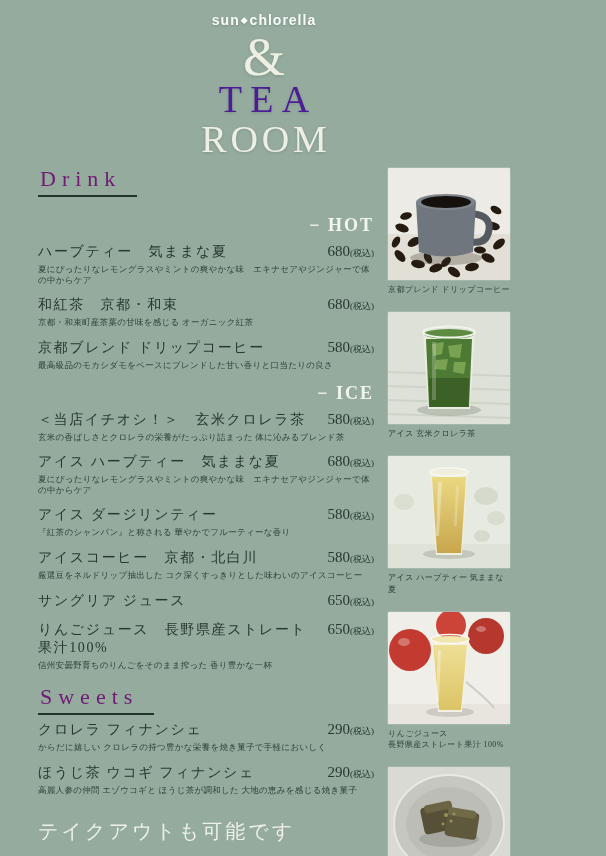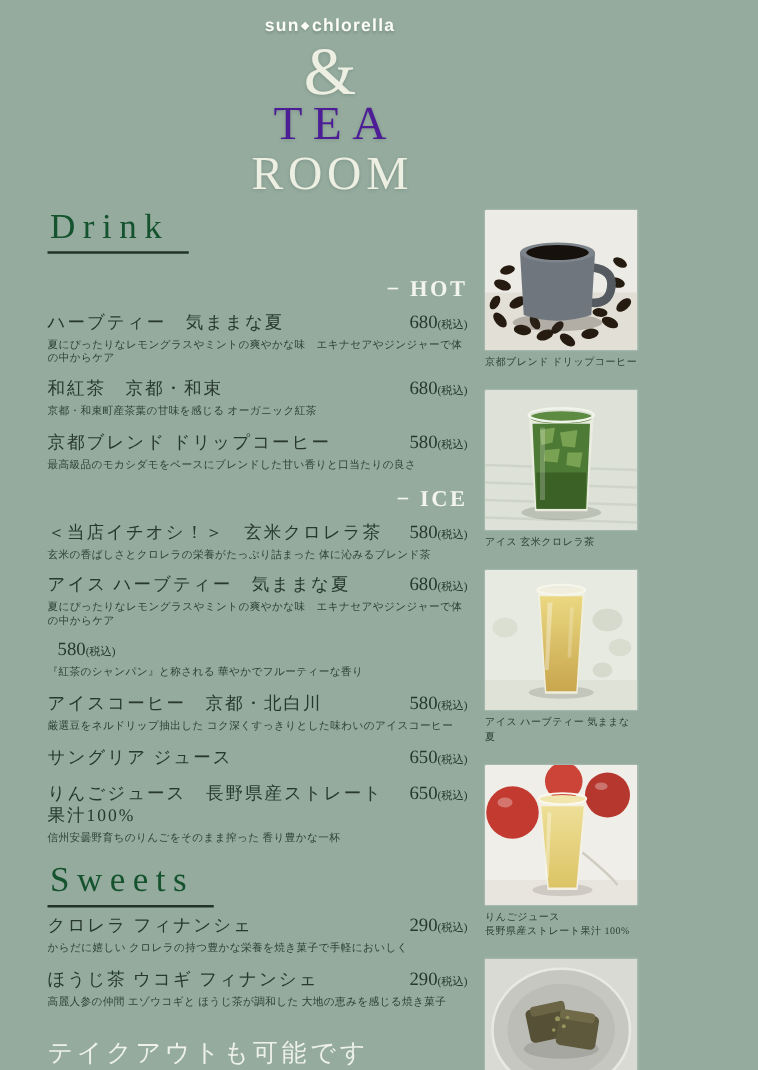--- a/index.html
+++ b/index.html
@@ -23,21 +23,21 @@
   .logo-tea{font-size:38px;color:#4c1d95;letter-spacing:.22em;margin-top:-4px;padding-left:.22em;text-shadow:0 1px 3px rgba(40,60,50,.2);}
   .logo-room{font-size:38px;color:#ecefe2;letter-spacing:.1em;margin-top:2px;padding-left:.1em;text-shadow:0 1px 3px rgba(40,60,50,.2);}
 
   
   .content{display:flex;padding:8px 16px 0 38px;gap:14px;}
   .left-col{flex:1;max-width:412px;}
   .right-col{width:124px;flex:none;padding-top:2px;}
 
   
   .section-title{
-    font-size:28px;font-weight:normal;color:#14532d;letter-spacing:6px;
+    font-size:22px;font-weight:normal;color:#701a75;letter-spacing:6px;
     border-bottom:2px solid #22332a;display:inline-block;
     padding:0 16px 3px 2px;margin:0 0 6px 0;
   }
   .sub-label{
     color:#f3f5ec;font-weight:bold;font-size:18px;letter-spacing:2px;
     margin:12px 0 7px 0;
     text-align:right;
   }
   .menu-item{margin-bottom:11px;}
   .item-row{display:flex;justify-content:space-between;align-items:baseline;}
@@ -113,20 +113,21 @@
       <div class="menu-item">
         <div class="item-row">
           <span class="item-name">アイス ハーブティー　気ままな夏</span>
           <span class="item-price"><span>680</span><span class="tax">(税込)</span></span>
         </div>
         <div class="item-desc">夏にぴったりなレモングラスやミントの爽やかな味　エキナセアやジンジャーで体の中からケア</div>
       </div>
 
       <div class="menu-item">
         <div class="item-row">
+          <span class="item-name">アイス ダージリンティー</span>
           <span class="item-price"><span>580</span><span class="tax">(税込)</span></span>
         </div>
         <div class="item-desc">『紅茶のシャンパン』と称される 華やかでフルーティーな香り</div>
       </div>
 
       <div class="menu-item">
         <div class="item-row">
           <span class="item-name">アイスコーヒー　京都・北白川</span>
           <span class="item-price"><span>580</span><span class="tax">(税込)</span></span>
         </div>

